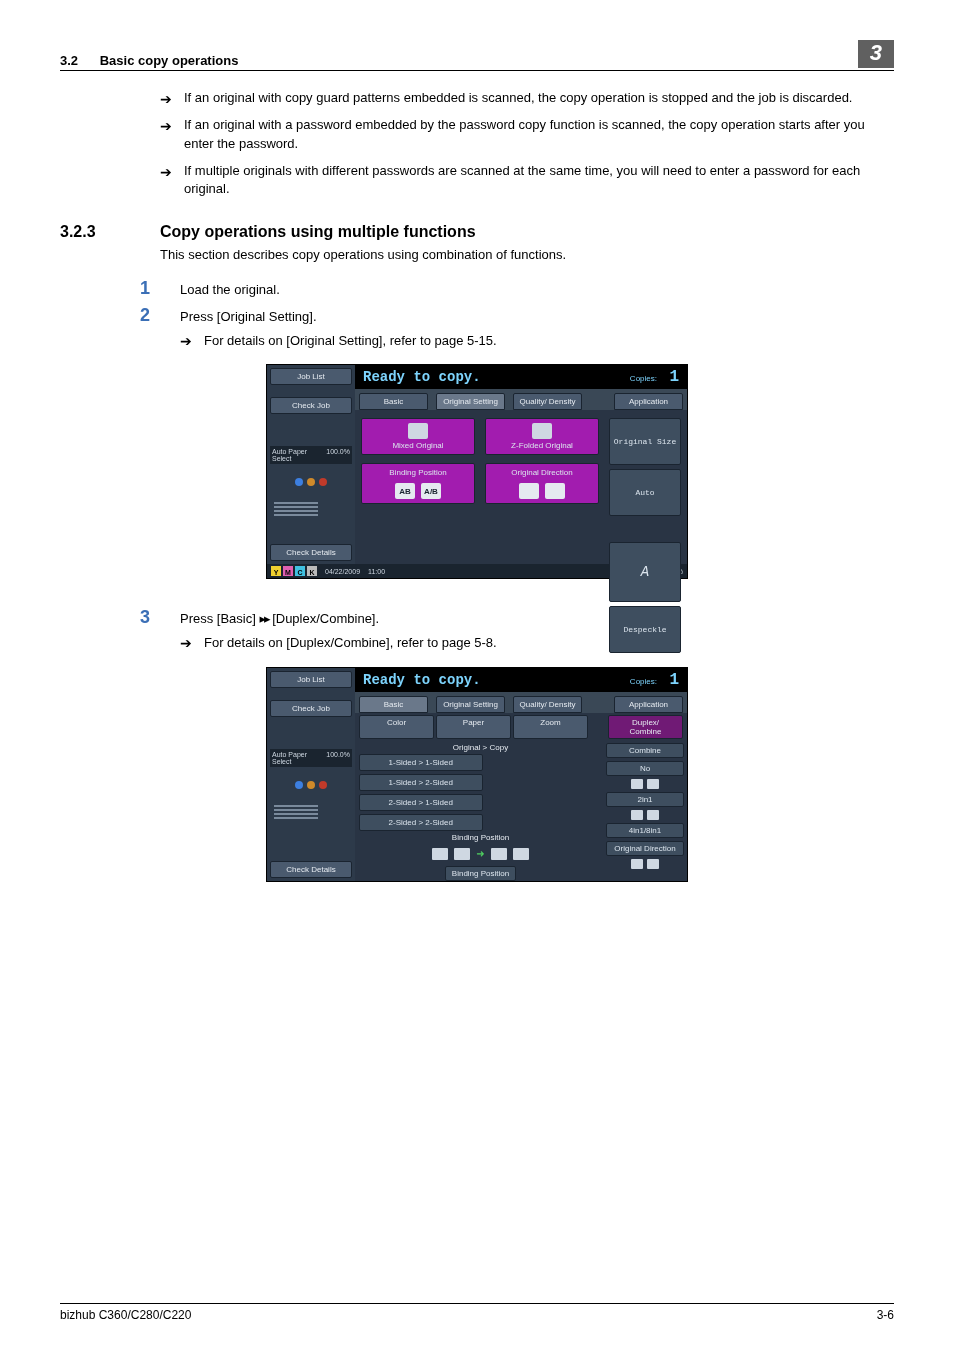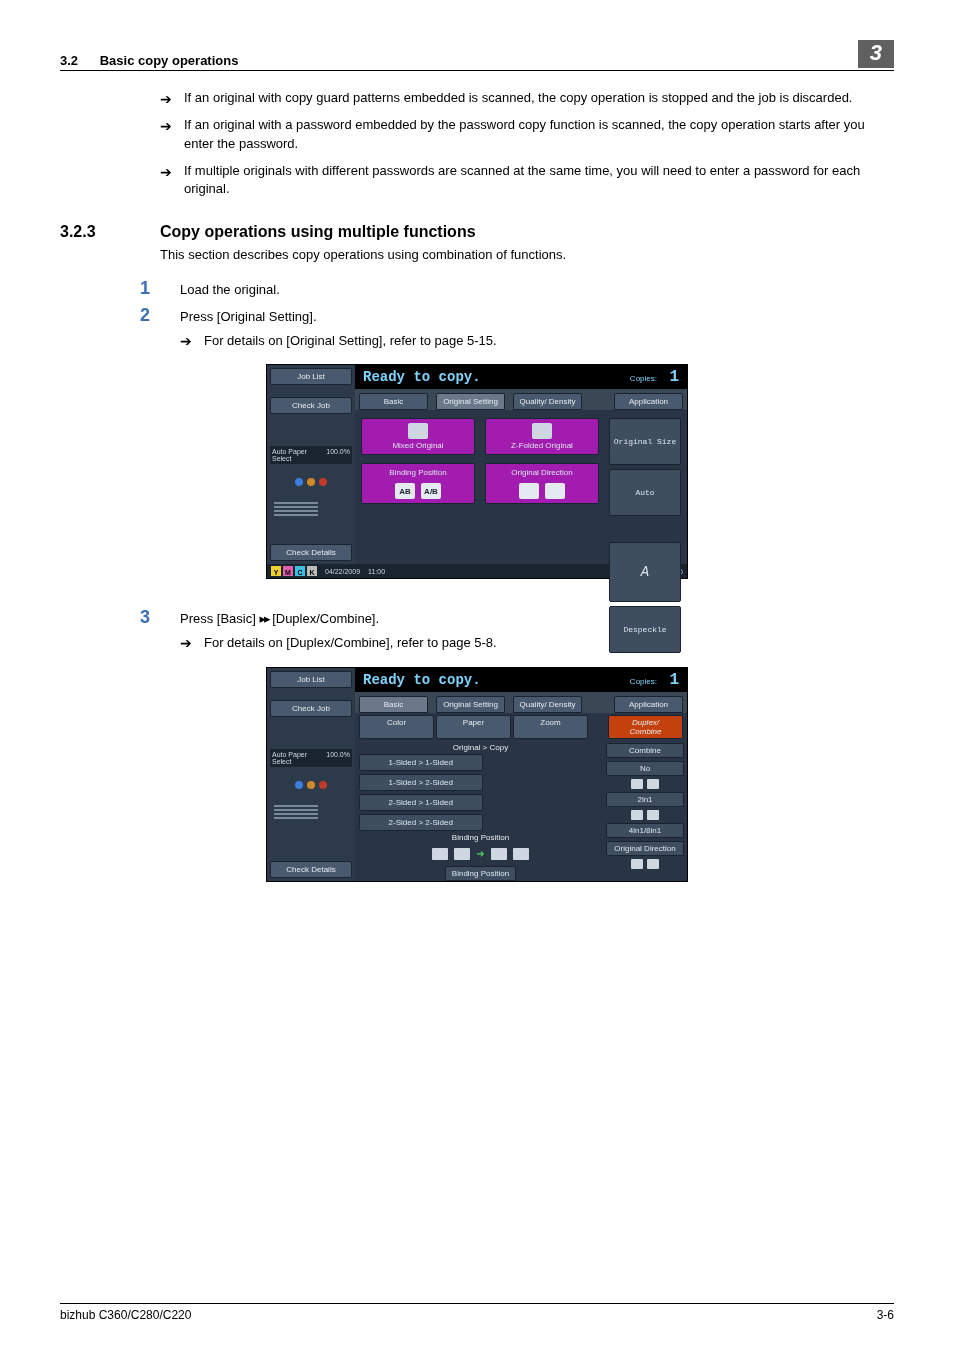--- a/index.html
+++ b/index.html
@@ -137,21 +137,21 @@
   .toner-row { display:flex; gap:2px; }
   .toner { width:10px; height:10px; display:flex; align-items:flex-end; justify-content:center; font-size:7px; font-weight:bold; color:#000; }
   .toner.y{background:#f0d030;} .toner.m{background:#e060b0;} .toner.c{background:#40c0e0;} .toner.k{background:#bbb;}
 
   
   .subtabs { display:flex; gap:2px; padding:2px 4px; }
   .subtab {
     background:#4a5a6e; border:1px solid #1a2430; color:#e5eaf0; font-size:8px;
     text-align:center; padding:2px 16px; border-radius:2px;
   }
-  .subtab.active { background:#c2410c;font-style:italic; }
+  .subtab.active { background:#701a75; }
   .bc-label { text-align:center; font-size:8px; color:#e5eaf0; padding:2px 0; }
   .grid2 { display:flex; flex-wrap:wrap; gap:3px; padding:0 4px; }
   .grid2 .gb {
     width:calc(50% - 2px); background:#3e4e5f; border:1px solid #1a2430;
     color:#dbe4ed; font-size:8px; text-align:center; padding:3px 1px; border-radius:2px;
   }
   .right-col2 {
     width:78px; display:flex; flex-direction:column; gap:3px; padding:2px 3px 2px 0;
   }
   .right-col2 .r2 {

